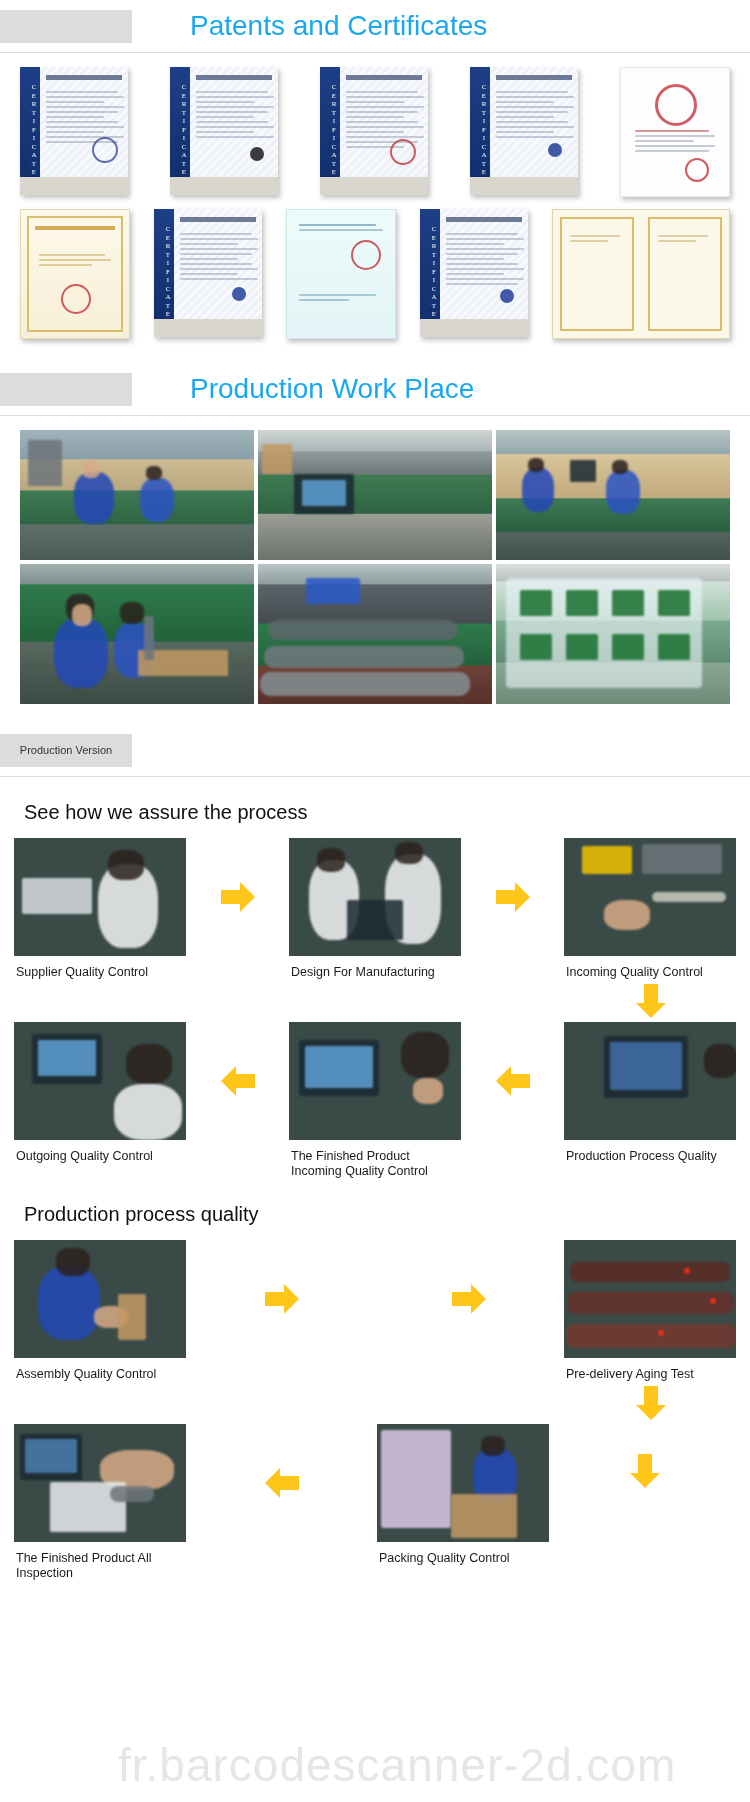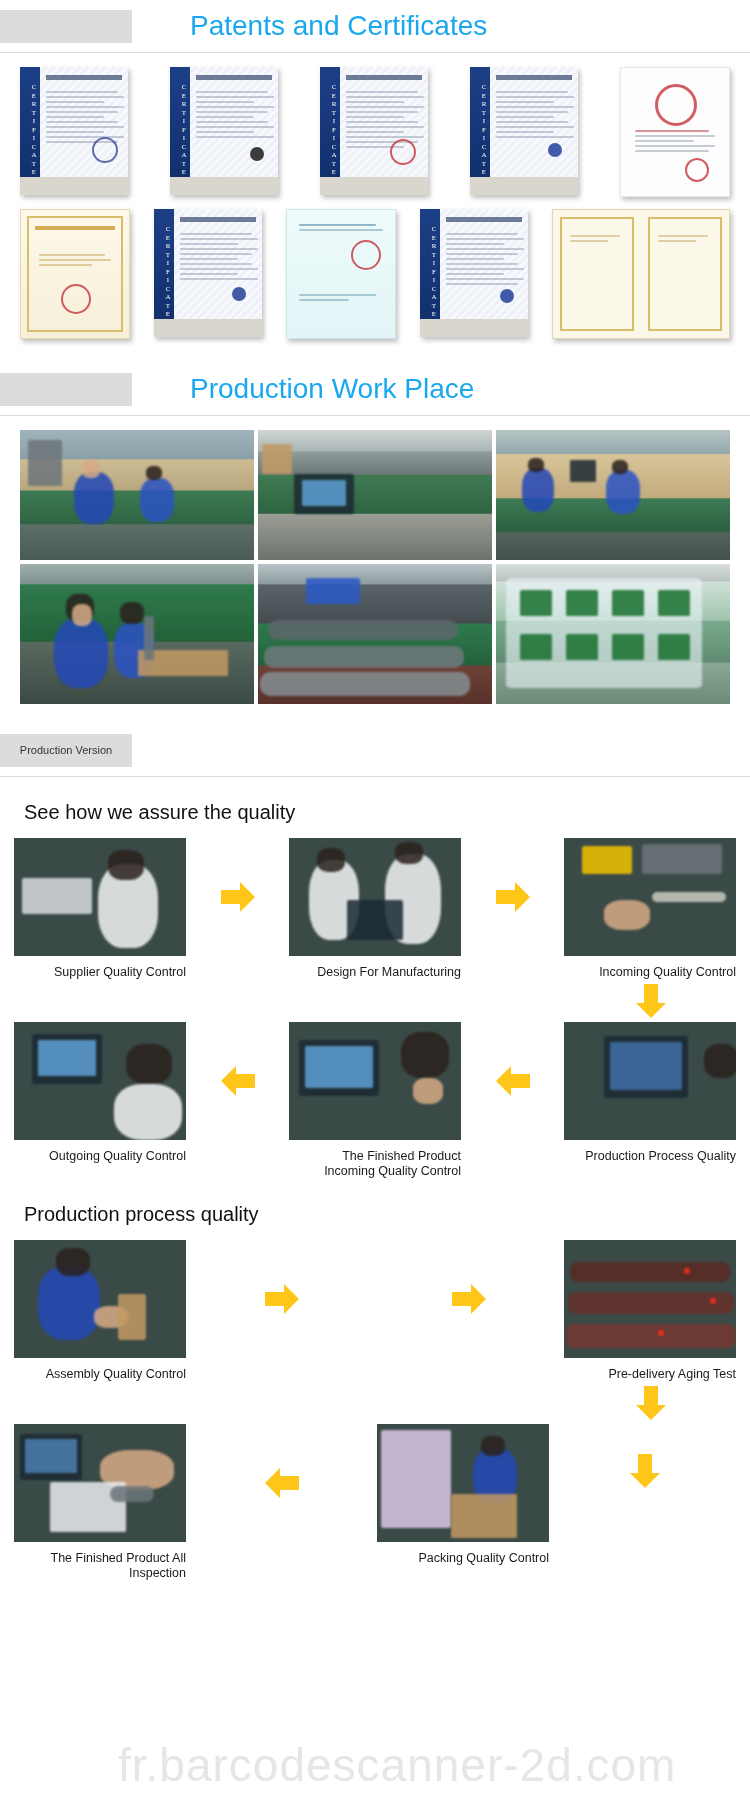--- a/index.html
+++ b/index.html
@@ -185,21 +185,20 @@
   .flow-heading {
     font-size: 20px;
     color: #111111;
     margin: 24px 0 14px 12px;
     font-weight: normal;
   }
   .flow-row {
     display: flex;
     align-items: flex-start;
     margin-bottom: 4px;
-    text-align: right;
   }
   .flow-cell {
     width: 172px;
     flex: 0 0 auto;
     margin: 0 2px;
   }
   .flow-img {
     width: 172px; height: 118px; position: relative; overflow: hidden;
     background: #3a4a47;
   }
@@ -518,21 +517,21 @@
     </div>
   </div>
 </div>
 
 <div class="section-header">
   <div class="header-badge">Production Version</div>
 </div>
 
 <div class="flow-wrap">
 
-  <div class="flow-heading">See how we assure the quality</div>
+  <div class="flow-heading">See how we assure the process</div>
 
   <div class="flow-row">
     <div class="flow-cell">
       <div class="flow-img ph-bench2">
         <div class="blob white-coat" style="left:84px;top:26px;width:60px;height:84px;"></div>
         <div class="blob hair" style="left:94px;top:12px;width:36px;height:30px;"></div>
         <div class="blob" style="left:8px;top:40px;width:70px;height:36px;background:#d9dde0;border-radius:4%;"></div>
       </div>
       <div class="flow-label">Supplier Quality Control</div>
     </div>

